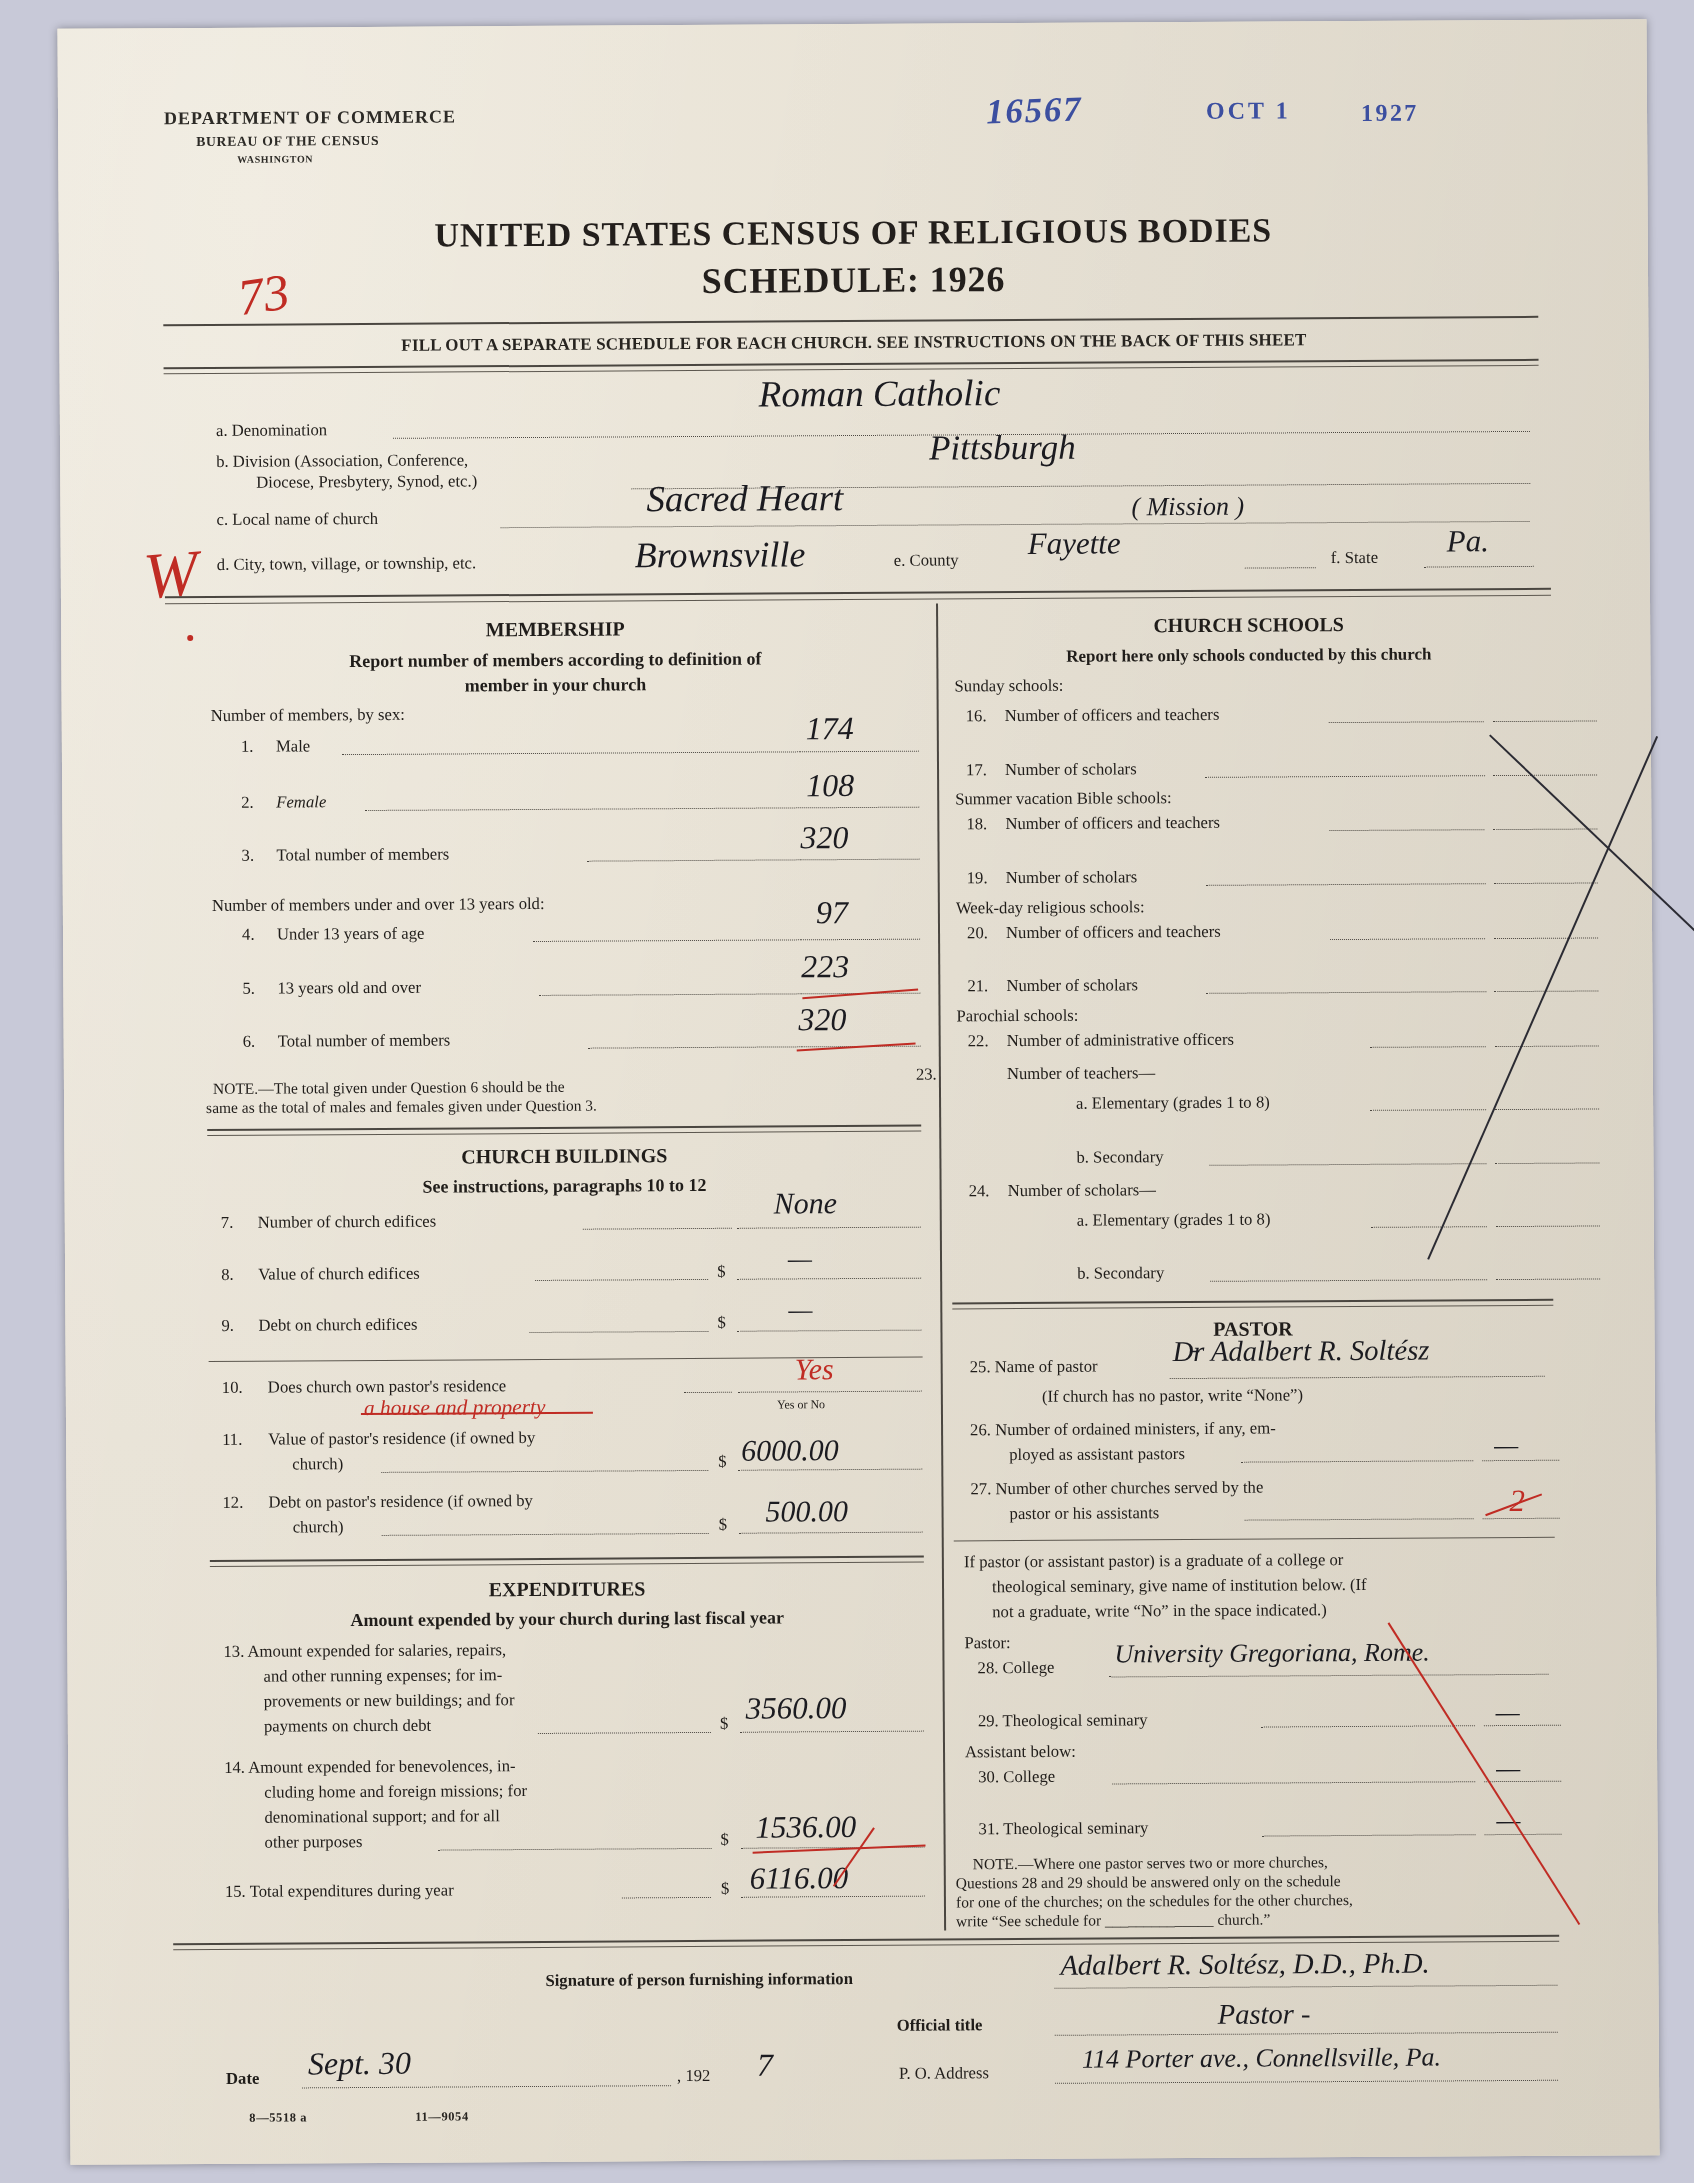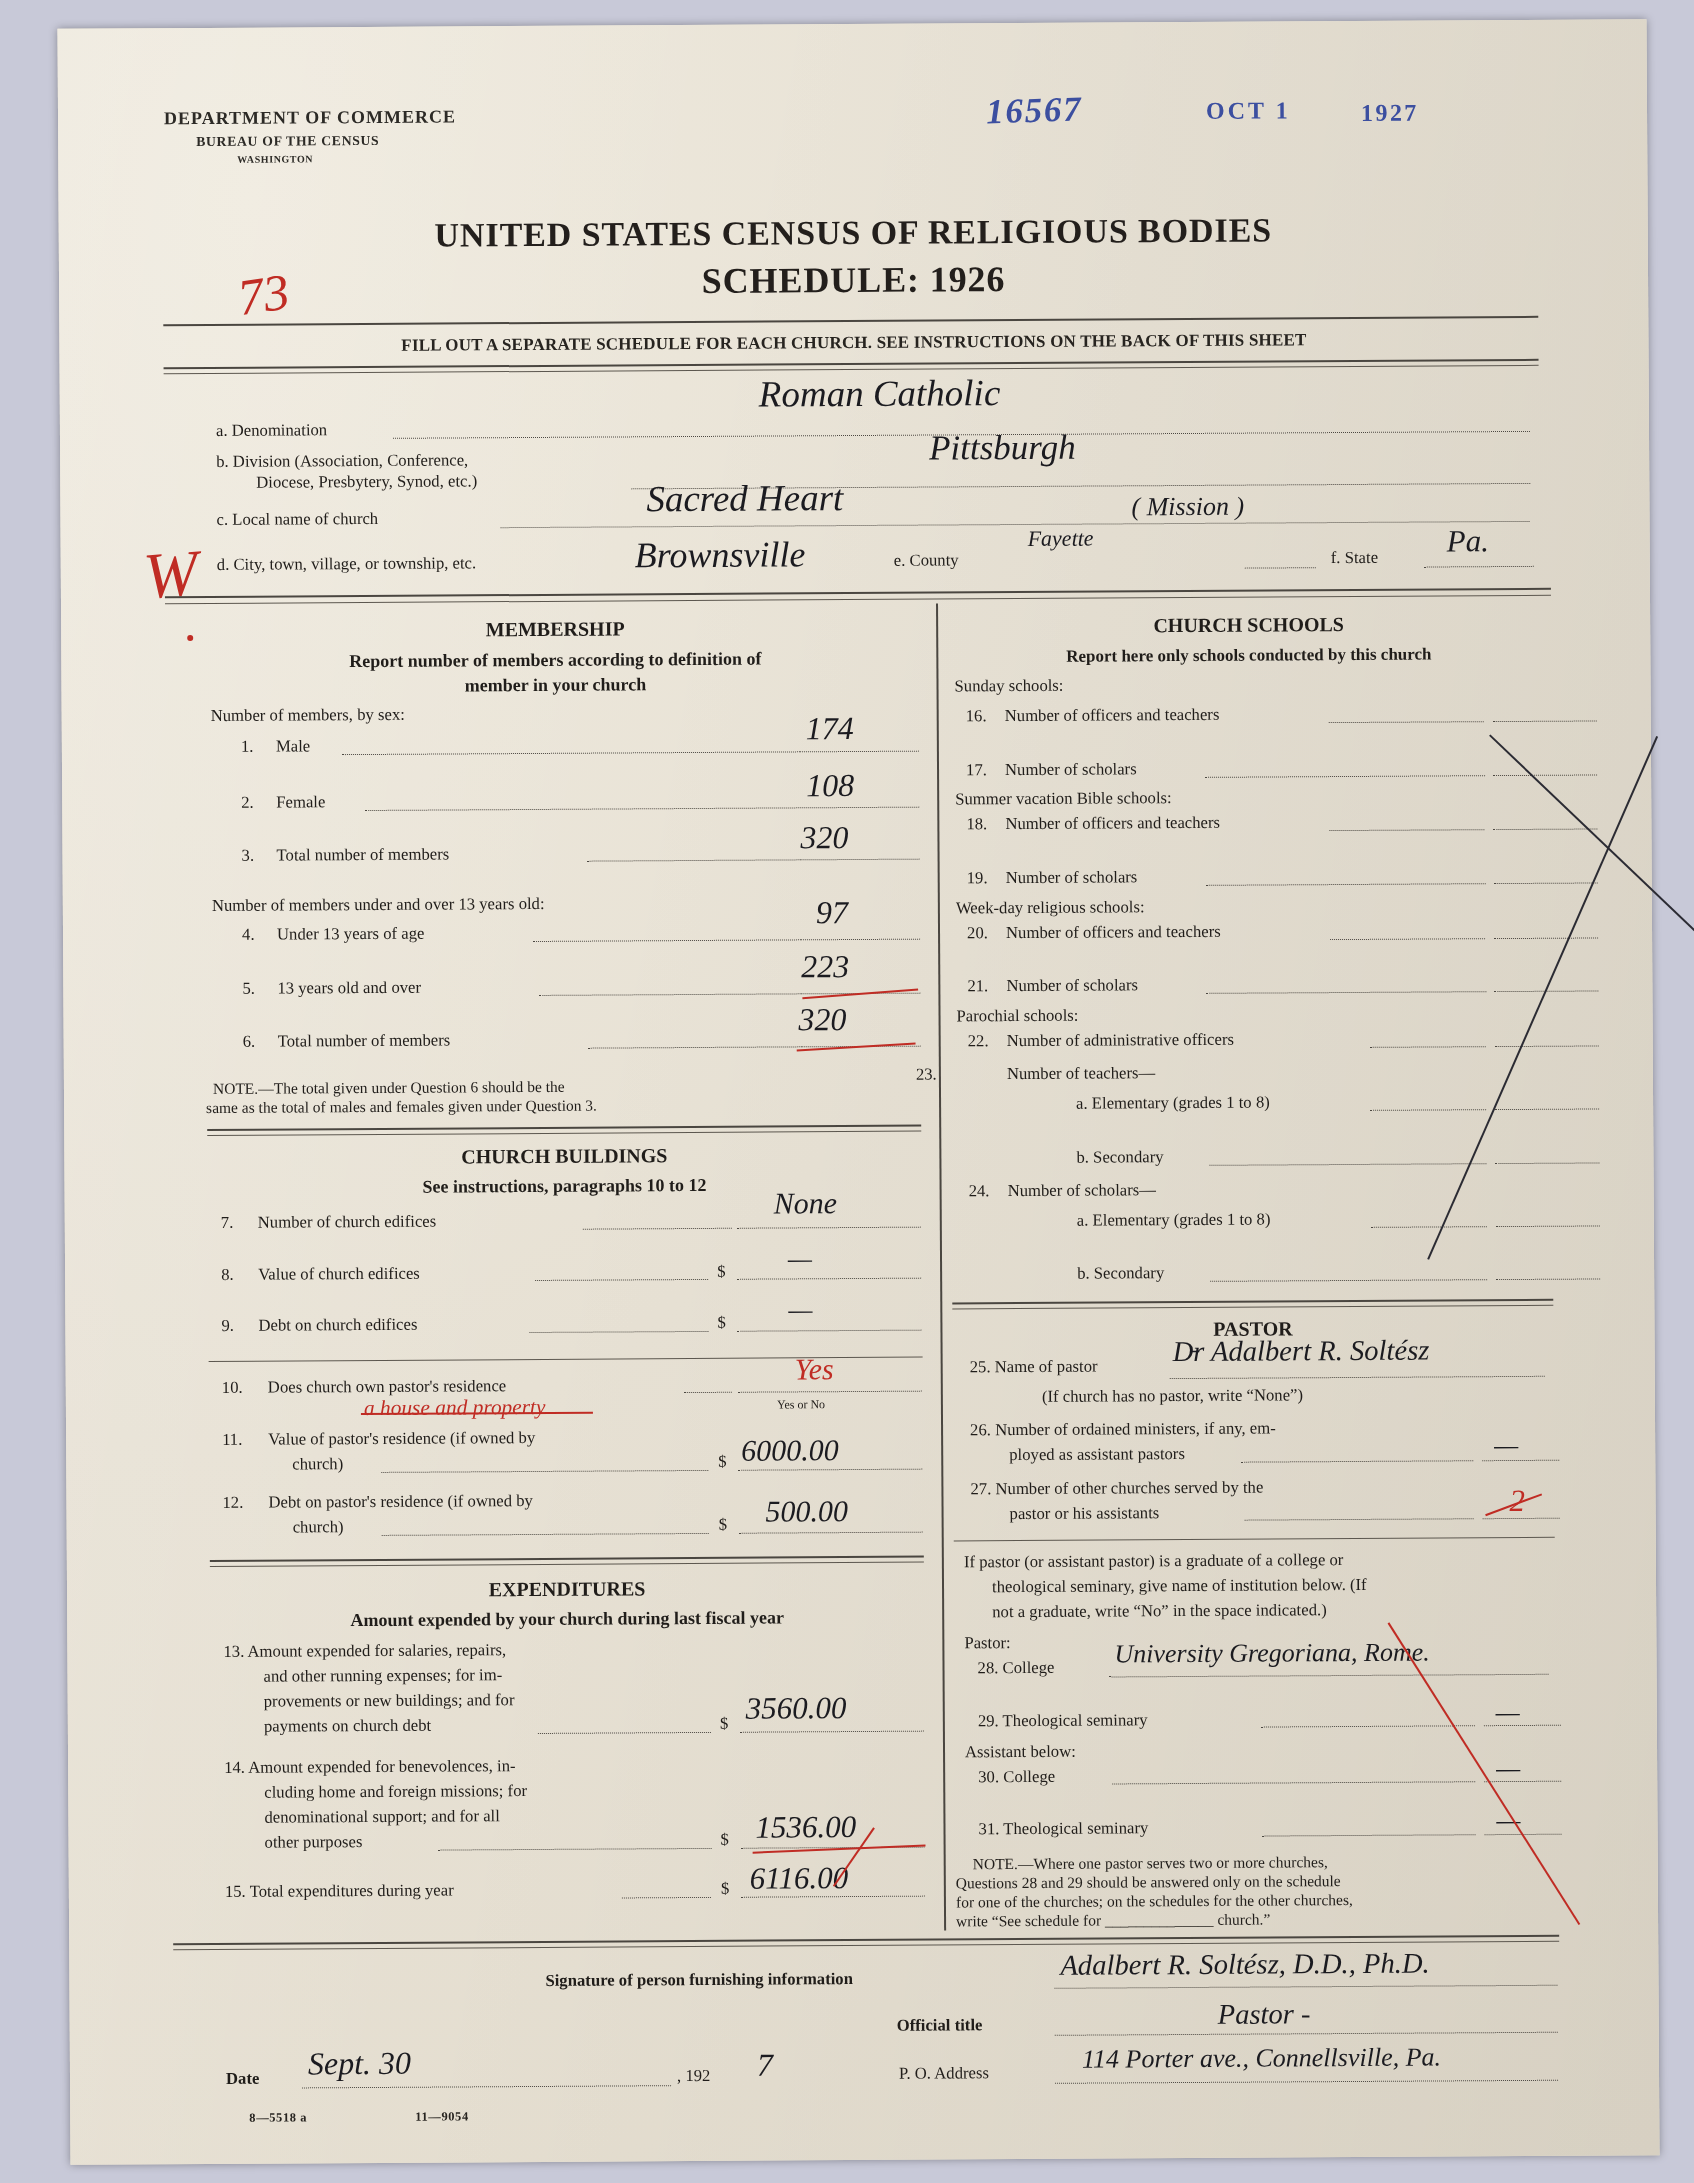--- a/index.html
+++ b/index.html
@@ -149,21 +149,21 @@
   <div class="hand" style="left:869px; top:405px; font-size:35px;">Pittsburgh</div>
 
   <div class="idline" style="left:156px; top:482px;">c. Local name of church</div>
   <div class="dots" style="left:440px; top:501px; width:1029px;"></div>
   <div class="hand" style="left:586px; top:452px; font-size:37px;">Sacred Heart</div>
   <div class="hand" style="left:1071px; top:470px; font-size:26px;">( Mission )</div>
 
   <div class="idline" style="left:156px; top:527px;">d. City, town, village, or township, etc.</div>
   <div class="hand" style="left:574px; top:509px; font-size:36px;">Brownsville</div>
   <div class="idline" style="left:833px; top:527px;">e. County</div>
-  <div class="hand" style="left:967px; top:503px; font-size:22px;">Fayette</div>
+  <div class="hand" style="left:967px; top:503px; font-size:31px;">Fayette</div>
   <div class="dots" style="left:1184px; top:546px; width:71px;"></div>
   <div class="idline" style="left:1270px; top:527px;">f. State</div>
   <div class="hand" style="left:1386px; top:503px; font-size:31px;">Pa.</div>
   <div class="dots" style="left:1363px; top:546px; width:110px;"></div>
 
   <div class="rule" style="left:104px; top:568px; width:1386px;"></div>
   <div class="rule thin" style="left:104px; top:575px; width:1386px;"></div>
 
   <div class="vline" style="left:875px; top:580px; height:1327px;"></div>
 
@@ -173,21 +173,21 @@
 
   <div class="q" style="left:149px; top:678px;">Number of members, by sex:</div>
 
   <div class="q" style="left:179px; top:709px;">1.</div>
   <div class="q" style="left:214px; top:709px;">Male</div>
   <div class="dots" style="left:280px; top:727px; width:458px;"></div>
   <div class="dots" style="left:738px; top:727px; width:119px;"></div>
   <div class="hand" style="left:744px; top:686px; font-size:32px;">174</div>
 
   <div class="q" style="left:179px; top:765px;">2.</div>
-  <div class="q" style="left:214px; top:765px;">Female</div>
+  <div class="q" style="left:214px; top:765px;font-style:italic;">Female</div>
   <div class="dots" style="left:303px; top:783px; width:434px;"></div>
   <div class="dots" style="left:738px; top:783px; width:119px;"></div>
   <div class="hand" style="left:744px; top:743px; font-size:32px;">108</div>
 
   <div class="q" style="left:179px; top:818px;">3.</div>
   <div class="q" style="left:214px; top:818px;">Total number of members</div>
   <div class="dots" style="left:524px; top:835px; width:214px;"></div>
   <div class="dots" style="left:738px; top:835px; width:119px;"></div>
   <div class="hand" style="left:738px; top:795px; font-size:32px;">320</div>
 

